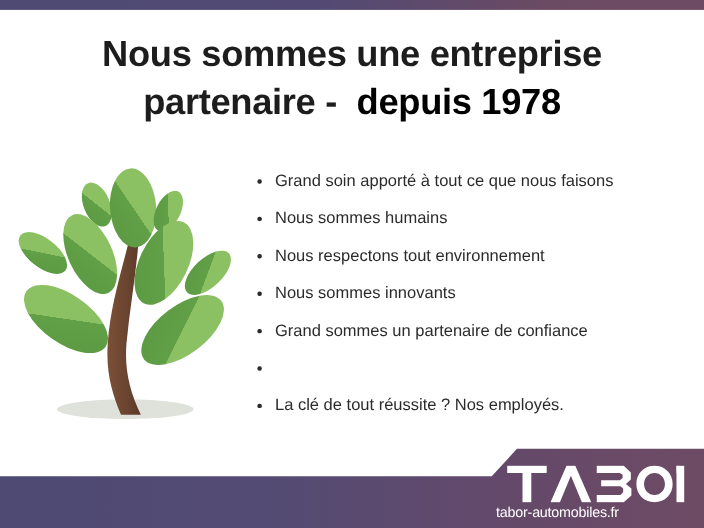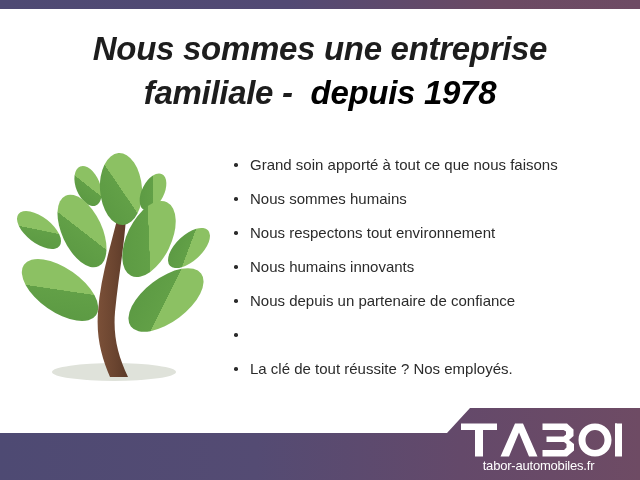--- a/index.html
+++ b/index.html
@@ -34,21 +34,20 @@
     position: absolute;
     left: 0;
     top: 27px;
     width: 640px;
     text-align: center;
     font-size: 33px;
     font-weight: bold;
     line-height: 44px;
     color: #1d1d1d;
     letter-spacing: -0.3px;
-    font-style: italic;
   }
   .heading .accent {
     color: #000000;
   }
   .heading .line2 {
     display: block;
   }
   .heading .gap {
     display: inline-block;
     width: 9px;
@@ -100,21 +99,21 @@
     width: 640px;
     height: 80px;
   }
   .footer svg { display: block; }
 
   .logo-block {
     position: absolute;
     right: 14px;
     bottom: 6px;
     width: 175px;
-    text-align: center;
+    text-align: left;
     pointer-events: none;
   }
   .logo-mark {
     display: block;
     width: 165px;
     height: 34px;
     margin-left: auto;
   }
   .logo-tagline {
     display: block;
@@ -128,21 +127,21 @@
 </head>
 <body>
 
 <div id="slide">
 
   <div class="top-bar"></div>
 
   <div class="heading">
     <span>Nous sommes une entreprise</span>
     <span class="line2">
-      <span>familiale - </span><span class="gap"></span><span class="accent">depuis 1978</span>
+      <span>partenaire - </span><span class="gap"></span><span class="accent">depuis 1978</span>
     </span>
   </div>
 
   <div class="tree">
     <svg viewBox="0 0 200 238" width="200" height="238" xmlns="http://www.w3.org/2000/svg">
       <defs>
         <linearGradient id="lg" x1="1" y1="0" x2="0" y2="1">
           <stop offset="0%" stop-color="#8cc163"></stop>
           <stop offset="49.9%" stop-color="#8cc163"></stop>
           <stop offset="50%" stop-color="#62a047"></stop>
@@ -180,22 +179,22 @@
 
         <ellipse cx="152" cy="148" rx="22" ry="44" transform="rotate(53 152 148)" fill="url(#lg)"></ellipse>
       </g>
     </svg>
   </div>
 
   <ul class="bullets">
     <li><span class="dot"></span><span>Grand soin apporté à tout ce que nous faisons</span></li>
     <li><span class="dot"></span><span>Nous sommes humains</span></li>
     <li><span class="dot"></span><span>Nous respectons tout environnement</span></li>
-    <li><span class="dot"></span><span>Nous humains innovants</span></li>
-    <li><span class="dot"></span><span>Nous depuis un partenaire de confiance</span></li>
+    <li><span class="dot"></span><span>Nous sommes innovants</span></li>
+    <li><span class="dot"></span><span>Grand sommes un partenaire de confiance</span></li>
     <li><span class="dot"></span></li>
     <li><span class="dot"></span><span>La clé de tout réussite ? Nos employés.</span></li>
   </ul>
 
   <div class="footer">
     <svg viewBox="0 0 640 80" width="640" height="80" xmlns="http://www.w3.org/2000/svg">
       <defs>
         <linearGradient id="fg" x1="0" y1="0" x2="1" y2="0">
           <stop offset="0%" stop-color="#4e4a73"></stop>
           <stop offset="40%" stop-color="#544b73"></stop>

